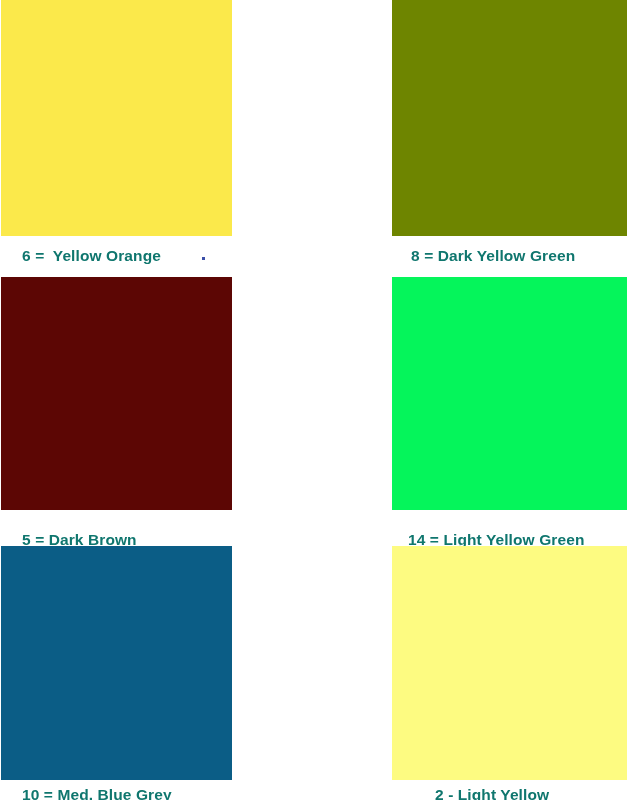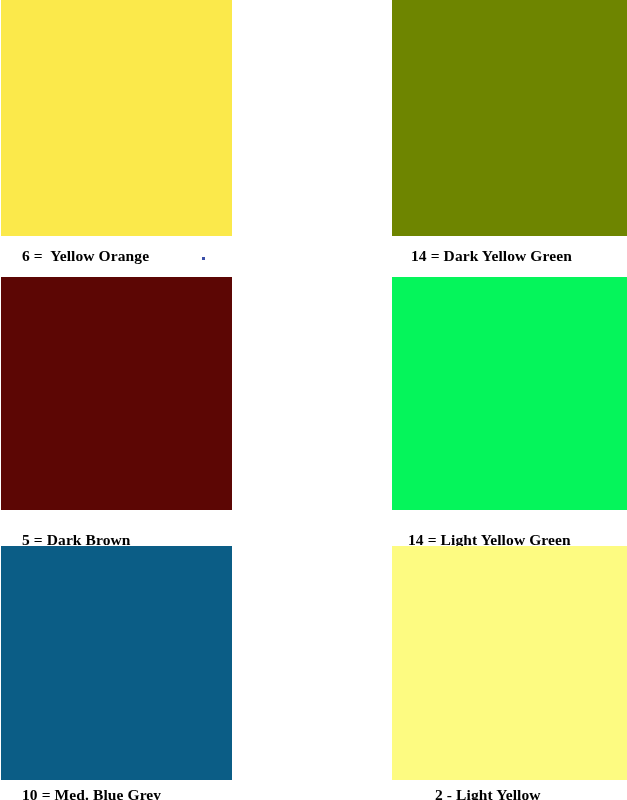--- a/index.html
+++ b/index.html
@@ -27,25 +27,25 @@
   .swatch-cell {
     position: absolute;
   }
   .swatch-chip {
     width: 100%;
     height: 100%;
     display: block;
   }
   .swatch-label {
     position: absolute;
-    font-family: Liberation Serif, serif;
+    font-family: Liberation Sans, sans-serif;
     font-weight: bold;
     font-size: 15.5px;
     letter-spacing: 0.1px;
-    color: #000000;
+    color: #0f766e;
     white-space: pre;
     line-height: 20px;
   }
   
   .col-left .swatch-cell,
   .cell-L { left: 1px; width: 231px; }
   .cell-R { left: 392px; width: 236px; }
 
   
   .row-1 { top: 0px;   height: 236px; }
@@ -78,21 +78,21 @@
 
   <div class="swatch-cell cell-L row-1">
     <span class="swatch-chip" style="background-color: rgb(251, 233, 75);"></span>
   </div>
   <div class="swatch-label lbl-row-1 lbl-L">6 =  Yellow Orange</div>
   <span class="speck"></span>
 
   <div class="swatch-cell cell-R row-1">
     <span class="swatch-chip" style="background-color: rgb(110, 133, 0);"></span>
   </div>
-  <div class="swatch-label lbl-row-1 lbl-R-16">14 = Dark Yellow Green</div>
+  <div class="swatch-label lbl-row-1 lbl-R-16">8 = Dark Yellow Green</div>
 
   <div class="swatch-cell cell-L row-2">
     <span class="swatch-chip" style="background-color: rgb(92, 6, 4);"></span>
   </div>
   <div class="swatch-label lbl-row-2 lbl-L">5 = Dark Brown</div>
 
   <div class="swatch-cell cell-R row-2">
     <span class="swatch-chip" style="background-color: rgb(5, 245, 91);"></span>
   </div>
   <div class="swatch-label lbl-row-2 lbl-R-14">14 = Light Yellow Green</div>

